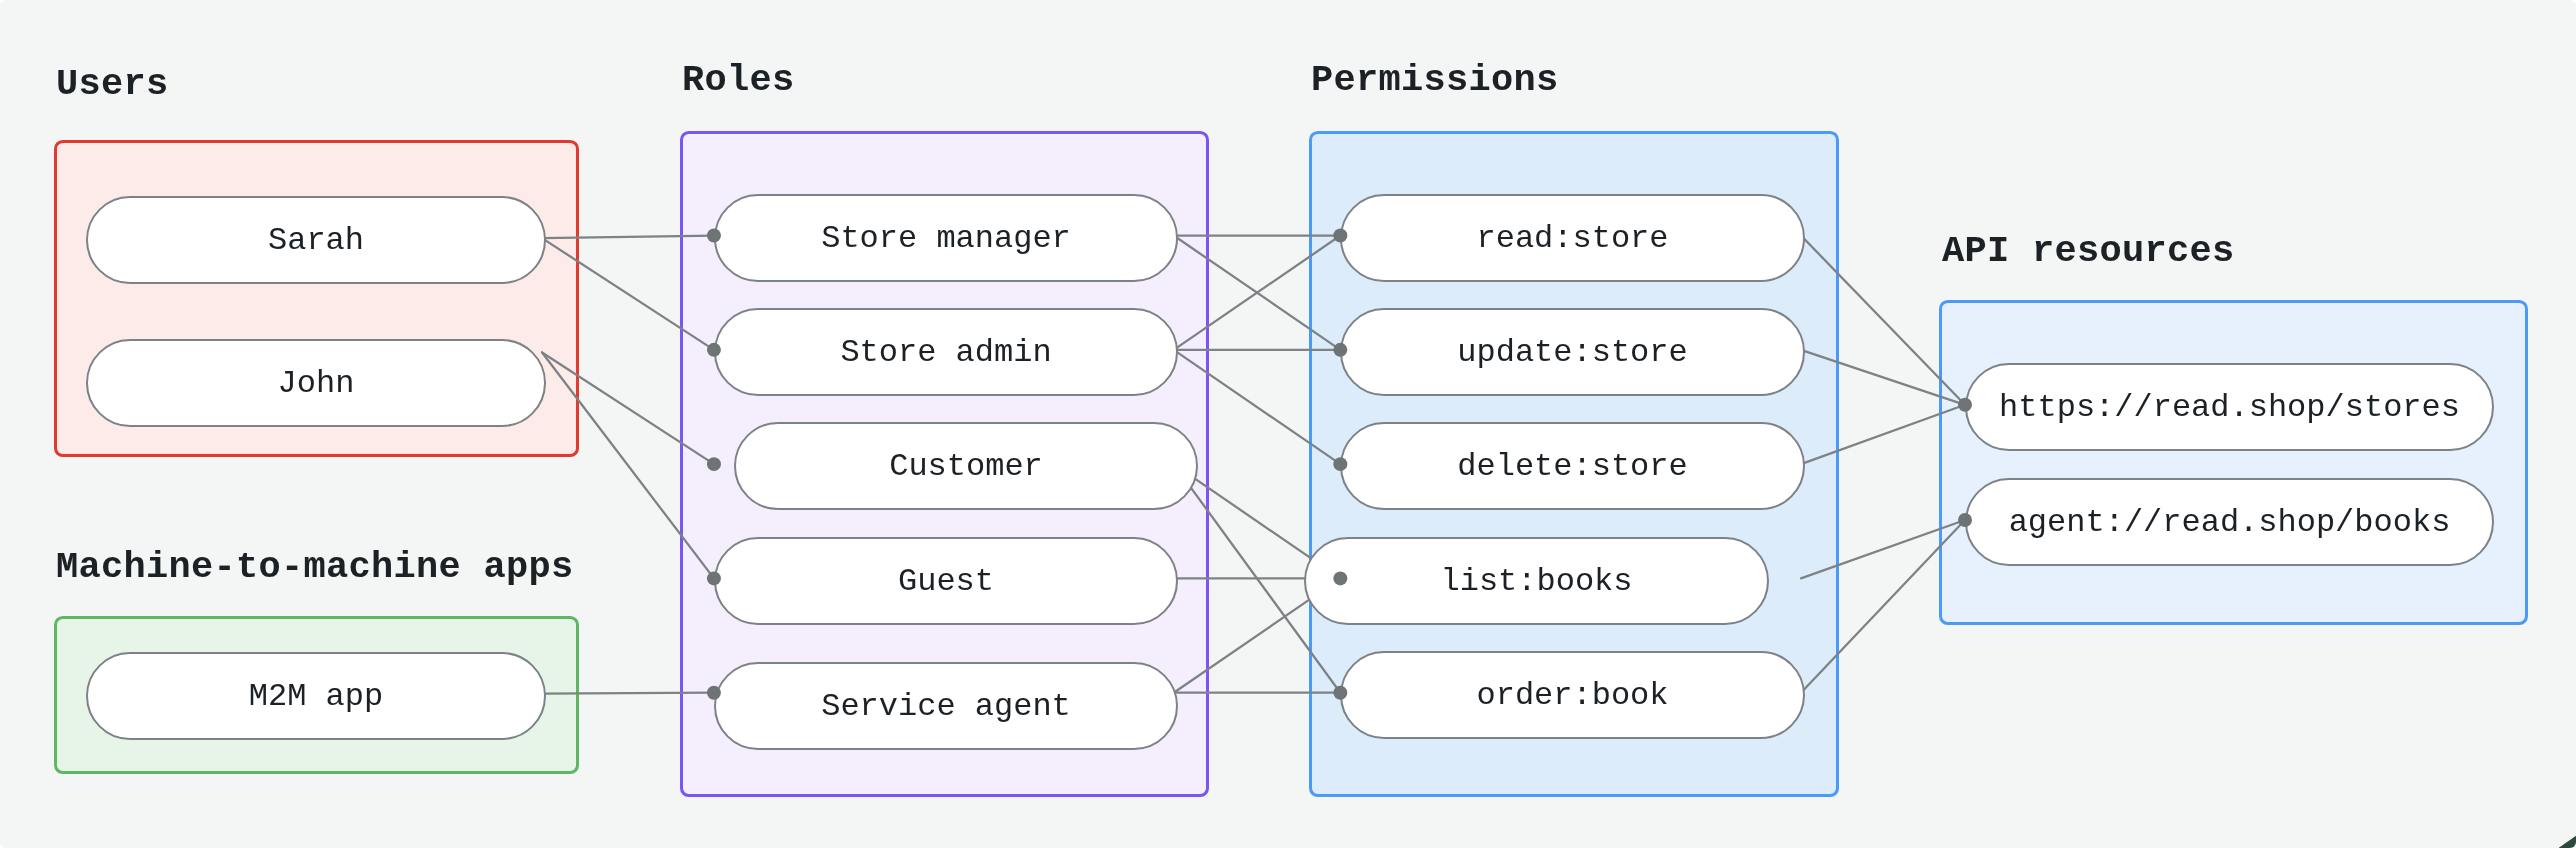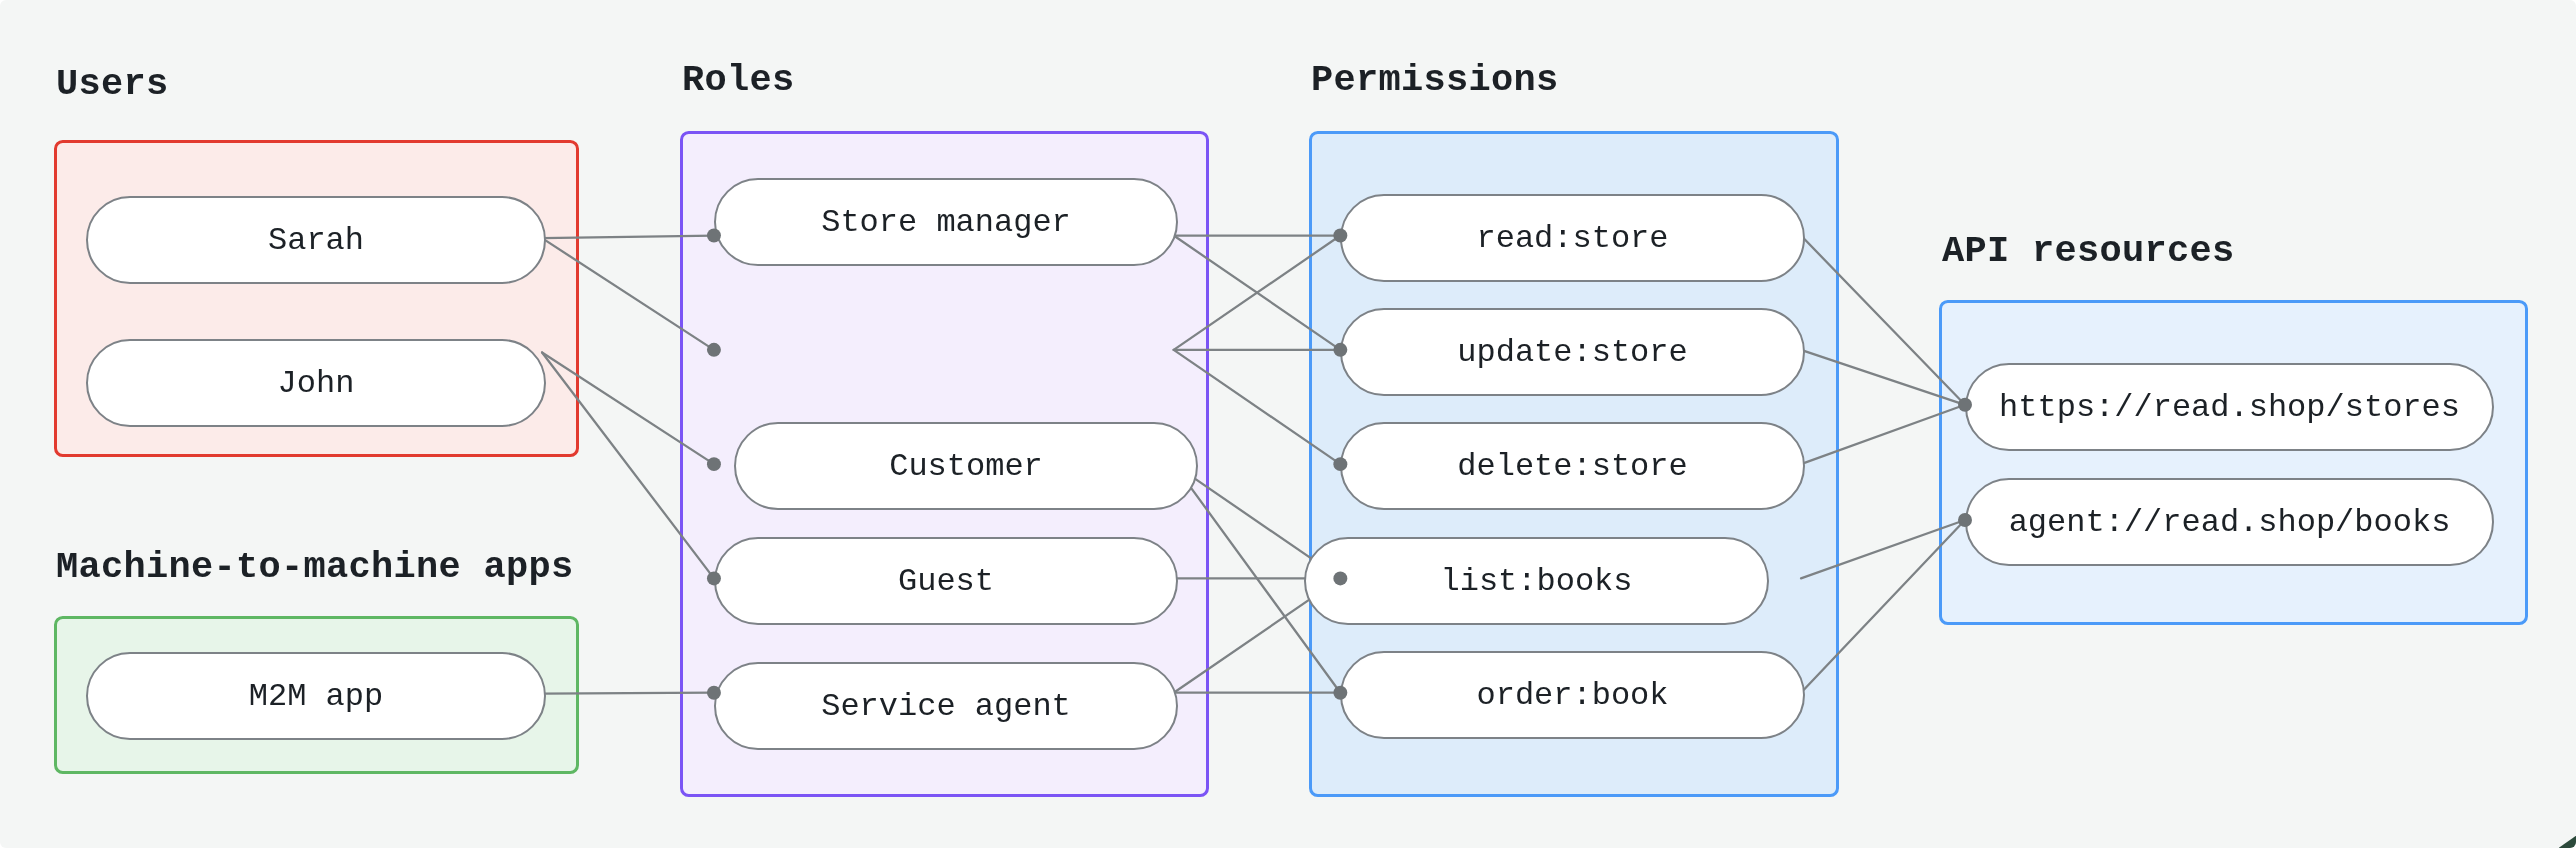--- a/index.html
+++ b/index.html
@@ -93,21 +93,22 @@
   <div class="group-label m2m-label">Machine-to-machine apps</div>
   <div class="group-label roles-label">Roles</div>
   <div class="group-label permissions-label">Permissions</div>
   <div class="group-label api-label">API resources</div>
 
   <div class="pill" style="left:86px;top:196px;width:456px;height:84px;">Sarah</div>
   <div class="pill" style="left:86px;top:311px;width:456px;height:84px;margin-top:28px;">John</div>
 
   <div class="pill" style="left:86px;top:652px;width:456px;height:84px;">M2M app</div>
 
-  <div class="pill" style="left:714px;top:178px;width:460px;height:84px;">Store manager</div>
+  <div class="pill" style="left:714px;top:194px;width:460px;height:84px;">Store manager</div>
+  <div class="pill" style="left:714px;top:308px;width:460px;height:84px;">Store admin</div>
   <div class="pill" style="left:734px;top:422px;width:460px;height:84px;">Customer</div>
   <div class="pill" style="left:714px;top:537px;width:460px;height:84px;">Guest</div>
   <div class="pill" style="left:714px;top:651px;width:460px;height:84px;margin-top:11px;">Service agent</div>
 
   <div class="pill" style="left:1340px;top:194px;width:461px;height:84px;">read:store</div>
   <div class="pill" style="left:1340px;top:422px;width:461px;height:84px;">delete:store</div>
   <div class="pill" style="left:1340px;top:308px;width:461px;height:84px;">update:store</div>
   <div class="pill" style="left:1304px;top:537px;width:461px;height:84px;">list:books</div>
   <div class="pill" style="left:1340px;top:651px;width:461px;height:84px;">order:book</div>
 

